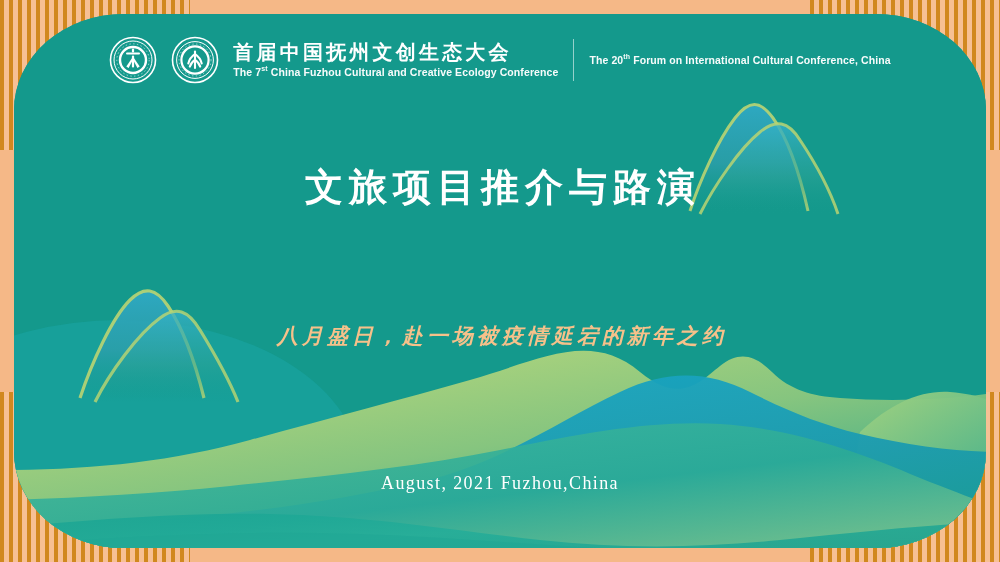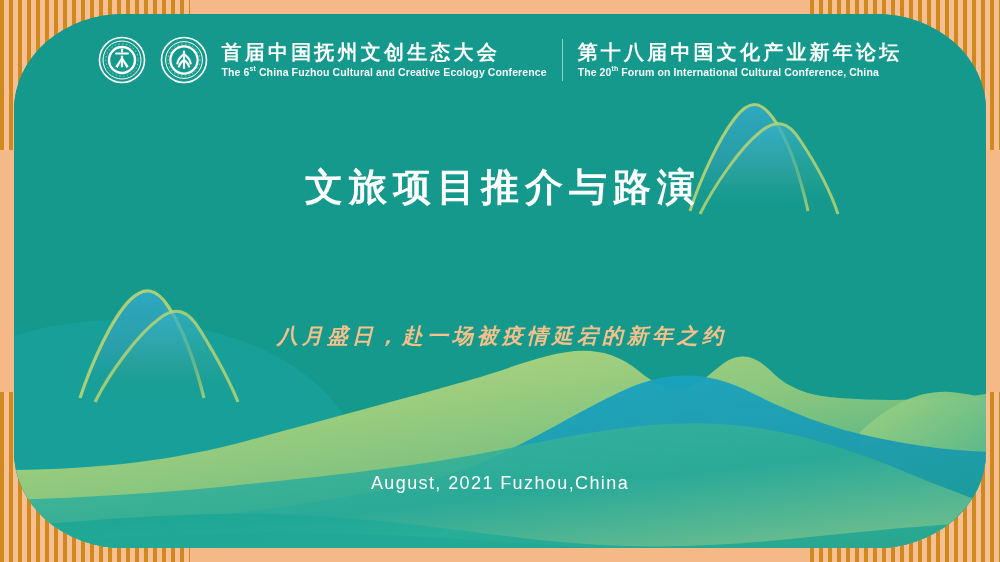--- a/index.html
+++ b/index.html
@@ -166,21 +166,21 @@
     text-indent: 4.5px;
     line-height: 1.3;
     font-family: "DejaVu Serif", "Liberation Serif", serif;
   }
   .footer-en {
     color: #ffffff;
     font-size: 18px;
     letter-spacing: 1.4px;
     line-height: 1.45;
     margin-top: 2px;
-    font-family: Liberation Sans, sans-serif;
+    font-family: Liberation Serif, serif;
   }
 </style>
 </head>
 <body>
 
 <div id="poster">
 
   <div class="frame-layer">
     <div class="frame-solid"></div>
     <div class="stripe-corner tl"></div>
@@ -307,27 +307,26 @@
           <path d="M24 23.8 C26.8 25.6 28.4 27.8 29.2 30.6"></path>
         </g>
         <g fill="none" stroke="#ffffff" stroke-width="0.7" opacity="0.85">
           <circle cx="24" cy="24" r="16" stroke-dasharray="1.4 2.4"></circle>
         </g>
       </svg>
     </div>
 
     <div class="org-block" style="margin-left:14px;">
       <div class="org-cn">首届中国抚州文创生态大会</div>
-      <div class="org-en"><span>The 6</span><sup>st</sup><span> China Fuzhou Cultural and Creative Ecology Conference</span></div>
+      <div class="org-en"><span>The 7</span><sup>st</sup><span> China Fuzhou Cultural and Creative Ecology Conference</span></div>
     </div>
 
     <div class="vdiv"></div>
 
     <div class="org-block">
-      <div class="org-cn">第十八届中国文化产业新年论坛</div>
       <div class="org-en"><span>The 20</span><sup>th</sup><span> Forum on International Cultural Conference, China</span></div>
     </div>
 
   </div>
 
   <div class="titles">
     <div class="title-white">文旅项目推介与路演</div>
   </div>
 
   <div class="subtitle">八月盛日，赴一场被疫情延宕的新年之约</div>

